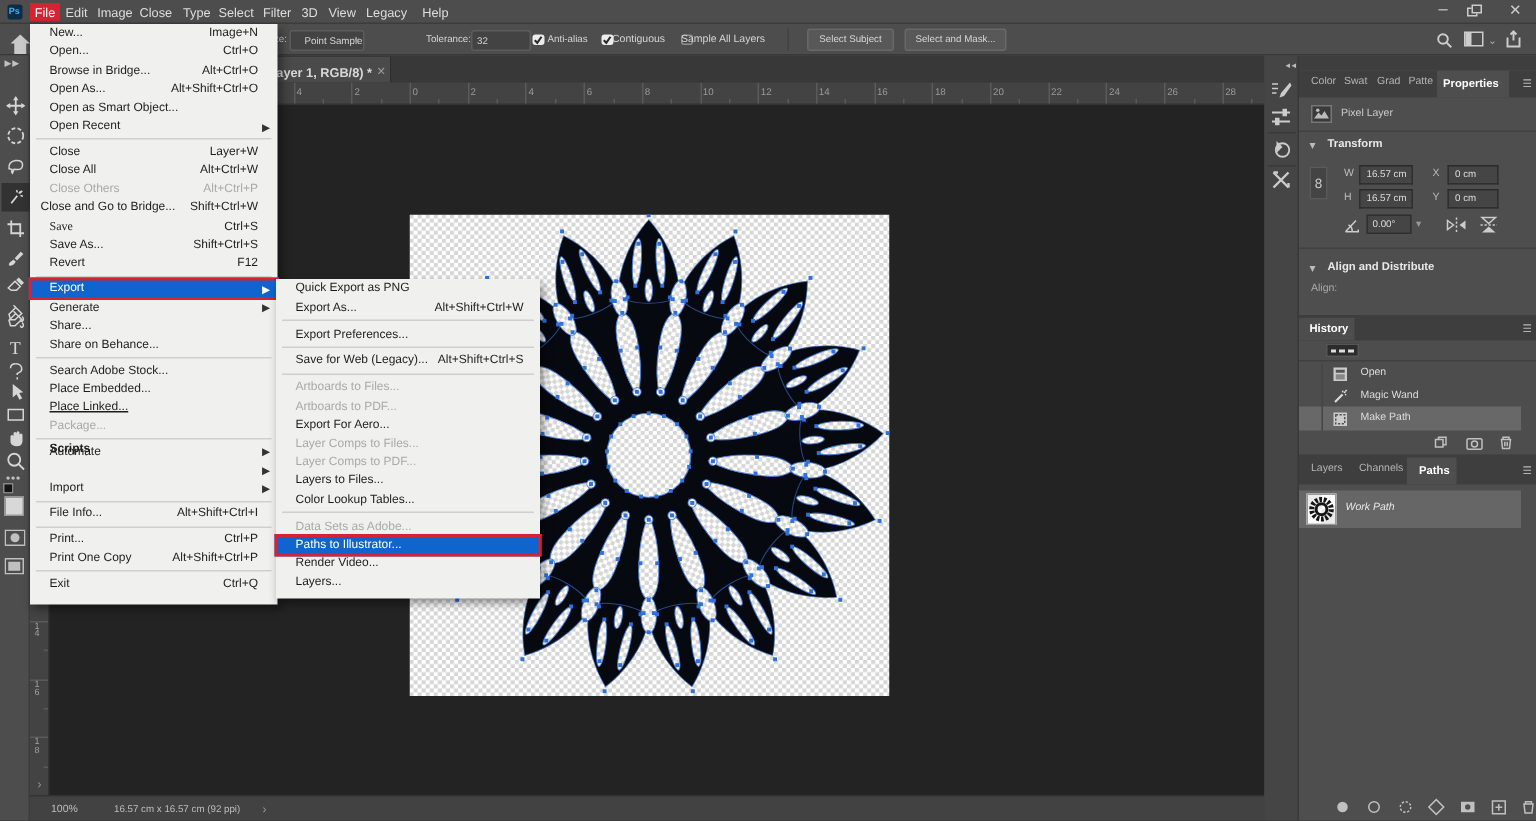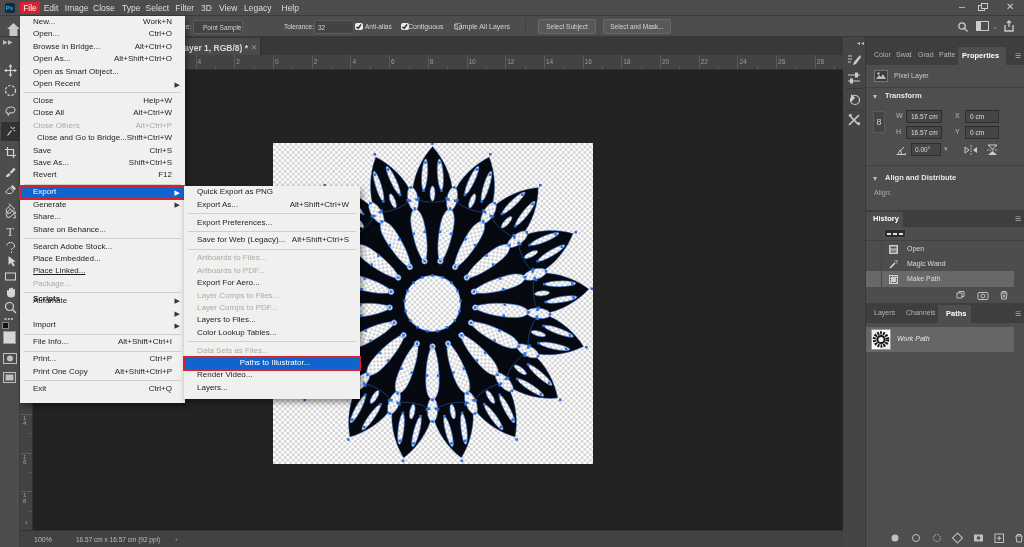--- a/index.html
+++ b/index.html
@@ -870,40 +870,40 @@
         <circle cx="90.5" cy="6" r="1.8" fill="#4e4e4e"></circle>
         <rect x="107" y="2" width="8.5" height="8.5" fill="none" stroke="#c0c0c0"></rect>
         <path d="M111.2 4 L111.2 8.5 M109 6.2 L113.5 6.2" stroke="#c0c0c0"></path>
         <path d="M128 4 L134 4 L133.3 10 L128.7 10 Z M129 4 L129 2.5 L133 2.5 L133 4" fill="none" stroke="#c0c0c0"></path>
       </svg>
     </div>
 </div>
 
 <div class="abs" style="left:20px;top:15.5px;width:165px;height:387px;background:#f0f0ee;box-shadow:2px 3px 6px rgba(0,0,0,.45);font-size:8px;color:#1d1d1d;z-index:50;">
 <div class="abs" style="left:13px;top:0.5px;width:145px;height:12.4px;color:#1d1d1d;z-index:3;line-height:12.4px;">New...</div>
-    <div class="abs" style="right:13px;top:0.5px;color:#1d1d1d;z-index:3;line-height:12.4px;">Work+N</div>
+    <div class="abs" style="right:13px;top:0.5px;color:#1d1d1d;z-index:3;line-height:12.4px;">Image+N</div>
     <div class="abs" style="left:13px;top:12.9px;width:145px;height:12.4px;color:#1d1d1d;z-index:3;line-height:12.4px;">Open...</div>
     <div class="abs" style="right:13px;top:12.9px;color:#1d1d1d;z-index:3;line-height:12.4px;">Ctrl+O</div>
     <div class="abs" style="left:13px;top:25.3px;width:145px;height:12.4px;color:#1d1d1d;z-index:3;line-height:12.4px;">Browse in Bridge...</div>
     <div class="abs" style="right:13px;top:25.3px;color:#1d1d1d;z-index:3;line-height:12.4px;">Alt+Ctrl+O</div>
     <div class="abs" style="left:13px;top:37.7px;width:145px;height:12.4px;color:#1d1d1d;z-index:3;line-height:12.4px;">Open As...</div>
     <div class="abs" style="right:13px;top:37.7px;color:#1d1d1d;z-index:3;line-height:12.4px;">Alt+Shift+Ctrl+O</div>
     <div class="abs" style="left:13px;top:50.1px;width:145px;height:12.4px;color:#1d1d1d;z-index:3;line-height:12.4px;">Open as Smart Object...</div>
     <div class="abs" style="left:13px;top:62.5px;width:145px;height:12.4px;color:#1d1d1d;z-index:3;line-height:12.4px;">Open Recent</div>
     <span class="abs" style="right:5px;top:65.1px;color:#333;font-size:7px;z-index:3;">▶</span>
     <div class="abs" style="left:4px;top:76.7px;width:157px;height:1px;background:#cfcfcd;"></div>
     <div class="abs" style="left:13px;top:79.5px;width:145px;height:12.4px;color:#1d1d1d;z-index:3;line-height:12.4px;">Close</div>
-    <div class="abs" style="right:13px;top:79.5px;color:#1d1d1d;z-index:3;line-height:12.4px;">Help+W</div>
+    <div class="abs" style="right:13px;top:79.5px;color:#1d1d1d;z-index:3;line-height:12.4px;">Layer+W</div>
     <div class="abs" style="left:13px;top:91.9px;width:145px;height:12.4px;color:#1d1d1d;z-index:3;line-height:12.4px;">Close All</div>
     <div class="abs" style="right:13px;top:91.9px;color:#1d1d1d;z-index:3;line-height:12.4px;">Alt+Ctrl+W</div>
     <div class="abs" style="left:13px;top:104.3px;width:145px;height:12.4px;color:#a9a9a7;z-index:3;line-height:12.4px;">Close Others</div>
     <div class="abs" style="right:13px;top:104.3px;color:#a9a9a7;z-index:3;line-height:12.4px;">Alt+Ctrl+P</div>
-    <div class="abs" style="left:17px;top:116.7px;width:145px;height:12.4px;color:#1d1d1d;z-index:3;line-height:12.4px;">Close and Go to Bridge...</div>
+    <div class="abs" style="left:7px;top:116.7px;width:145px;height:12.4px;color:#1d1d1d;z-index:3;line-height:12.4px;">Close and Go to Bridge...</div>
     <div class="abs" style="right:13px;top:116.7px;color:#1d1d1d;z-index:3;line-height:12.4px;">Shift+Ctrl+W</div>
-    <div class="abs" style="left:13px;top:129.1px;width:145px;height:12.4px;color:#1d1d1d;z-index:3;line-height:12.4px;">Save</div>
+    <div class="abs" style="left:13px;top:129.1px;width:145px;height:12.4px;color:#1d1d1d;z-index:3;line-height:12.4px;font-family:Liberation Serif, serif;">Save</div>
     <div class="abs" style="right:13px;top:129.1px;color:#1d1d1d;z-index:3;line-height:12.4px;">Ctrl+S</div>
     <div class="abs" style="left:13px;top:141.5px;width:145px;height:12.4px;color:#1d1d1d;z-index:3;line-height:12.4px;">Save As...</div>
     <div class="abs" style="right:13px;top:141.5px;color:#1d1d1d;z-index:3;line-height:12.4px;">Shift+Ctrl+S</div>
     <div class="abs" style="left:13px;top:153.9px;width:145px;height:12.4px;color:#1d1d1d;z-index:3;line-height:12.4px;">Revert</div>
     <div class="abs" style="right:13px;top:153.9px;color:#1d1d1d;z-index:3;line-height:12.4px;">F12</div>
     <div class="abs" style="left:4px;top:168.0px;width:157px;height:1px;background:#cfcfcd;"></div>
     <div class="abs" style="left:-1px;top:169.5px;width:167px;height:15px;border:2px solid #d62231;background:#1064cd;z-index:2;"></div>
     <div class="abs" style="left:13px;top:170.8px;width:145px;height:12.4px;color:#fff;z-index:3;line-height:12.4px;">Export</div>
     <span class="abs" style="right:5px;top:173.4px;color:#fff;font-size:7px;z-index:3;">▶</span>
     <div class="abs" style="left:13px;top:183.2px;width:145px;height:12.4px;color:#1d1d1d;z-index:3;line-height:12.4px;">Generate</div>
@@ -945,18 +945,18 @@
     <div class="abs" style="right:11px;top:48.9px;color:#1d1d1d;z-index:3;line-height:12.4px;">Alt+Shift+Ctrl+S</div>
     <div class="abs" style="left:4px;top:63.5px;width:168px;height:1px;background:#cfcfcd;"></div>
     <div class="abs" style="left:13px;top:66.8px;width:156px;height:12.4px;color:#a9a9a7;z-index:3;line-height:12.4px;">Artboards to Files...</div>
     <div class="abs" style="left:13px;top:79.2px;width:156px;height:12.4px;color:#a9a9a7;z-index:3;line-height:12.4px;">Artboards to PDF...</div>
     <div class="abs" style="left:13px;top:91.6px;width:156px;height:12.4px;color:#1d1d1d;z-index:3;line-height:12.4px;">Export For Aero...</div>
     <div class="abs" style="left:13px;top:104.0px;width:156px;height:12.4px;color:#a9a9a7;z-index:3;line-height:12.4px;">Layer Comps to Files...</div>
     <div class="abs" style="left:13px;top:116.4px;width:156px;height:12.4px;color:#a9a9a7;z-index:3;line-height:12.4px;">Layer Comps to PDF...</div>
     <div class="abs" style="left:13px;top:128.8px;width:156px;height:12.4px;color:#1d1d1d;z-index:3;line-height:12.4px;">Layers to Files...</div>
     <div class="abs" style="left:13px;top:141.2px;width:156px;height:12.4px;color:#1d1d1d;z-index:3;line-height:12.4px;">Color Lookup Tables...</div>
     <div class="abs" style="left:4px;top:155.8px;width:168px;height:1px;background:#cfcfcd;"></div>
-    <div class="abs" style="left:13px;top:159.0px;width:156px;height:12.4px;color:#a9a9a7;z-index:3;line-height:12.4px;">Data Sets as Files...</div>
+    <div class="abs" style="left:13px;top:159.0px;width:156px;height:12.4px;color:#a9a9a7;z-index:3;line-height:12.4px;">Data Sets as Adobe...</div>
     <div class="abs" style="left:-1px;top:170.1px;width:178px;height:15px;border:2px solid #d62231;background:#1064cd;z-index:2;"></div>
-    <div class="abs" style="left:13px;top:171.4px;width:156px;height:28px;color:#fff;z-index:3;line-height:12.4px;text-align:center;">Paths to Illustrator...</div>
+    <div class="abs" style="left:13px;top:171.4px;width:156px;height:28px;color:#fff;z-index:3;line-height:12.4px;">Paths to Illustrator...</div>
     <div class="abs" style="left:13px;top:183.8px;width:156px;height:12.4px;color:#1d1d1d;z-index:3;line-height:12.4px;">Render Video...</div>
     <div class="abs" style="left:13px;top:196.2px;width:156px;height:12.4px;color:#1d1d1d;z-index:3;line-height:12.4px;">Layers...</div>
 </div>
 
 </body></html>

